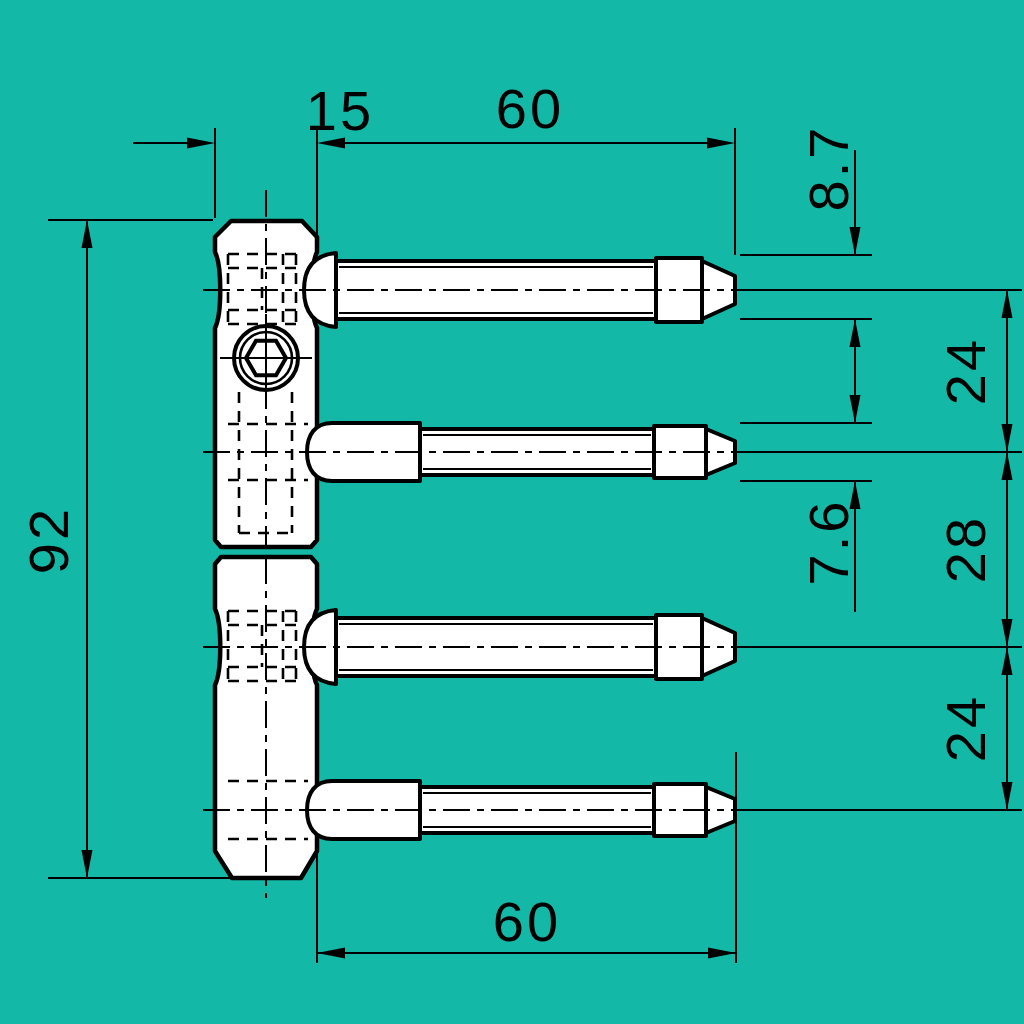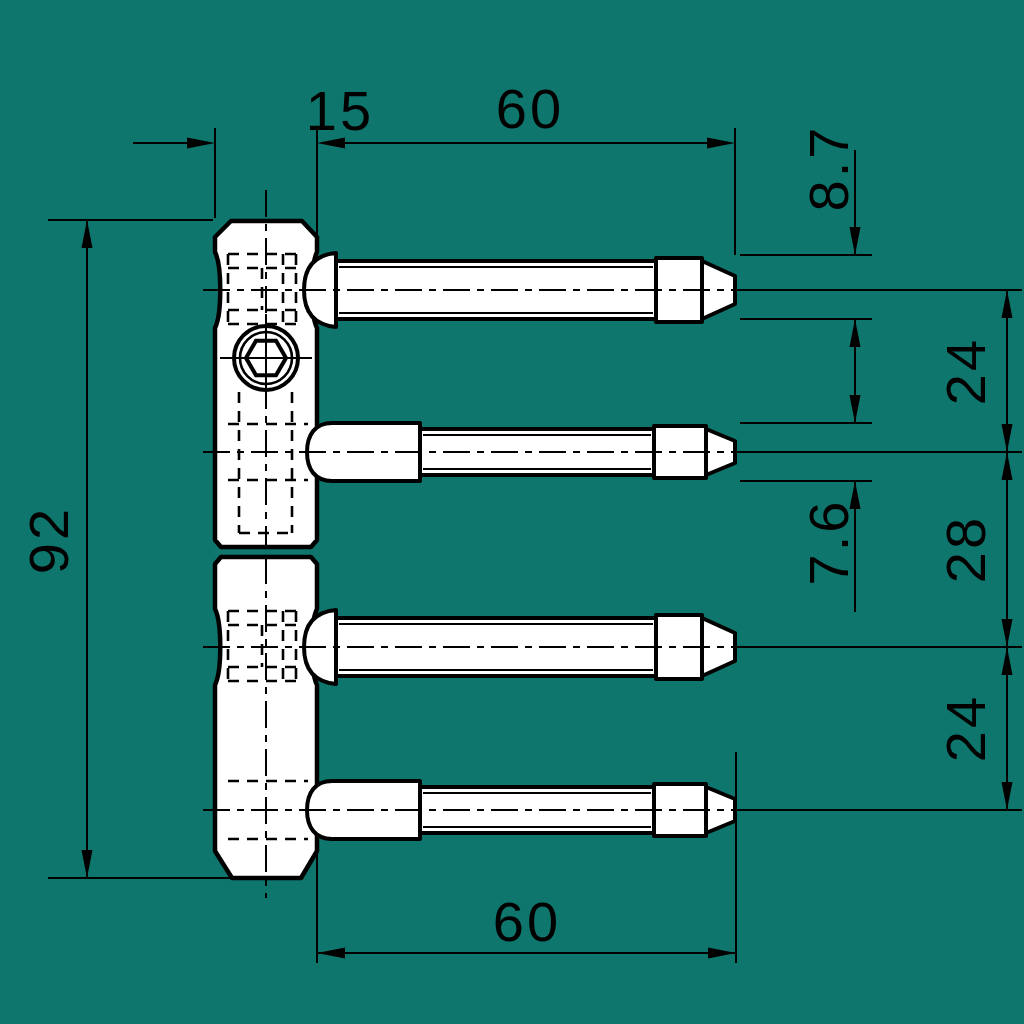--- a/index.html
+++ b/index.html
@@ -1,16 +1,16 @@
 <!DOCTYPE html>
 <html><head>
 <meta charset="utf-8">
 <style>
   html,body{margin:0;padding:0;background:#ffffff;}
-  .stage{width:1024px;height:1024px;position:relative;background:#0f766e;overflow:hidden;}
+  .stage{width:1024px;height:1024px;position:relative;background:#14b8a6;overflow:hidden;}
   svg{display:block;}
   
   .ol   {fill:#ffffff;stroke:#000;stroke-width:4.5;stroke-linejoin:round;}
   .pin  {fill:#ffffff;stroke:#000;stroke-width:4;stroke-linejoin:round;}
   .inner{fill:none;stroke:#000;stroke-width:2.2;}
   .thin {fill:none;stroke:#000;stroke-width:2;}
   .hid  {fill:none;stroke:#000;stroke-width:2.6;stroke-dasharray:11 8;}
   .cl   {fill:none;stroke:#000;stroke-width:2;stroke-dasharray:27 7 7 7;}
   .arr  {fill:#000;stroke:none;}
   text.dim{

